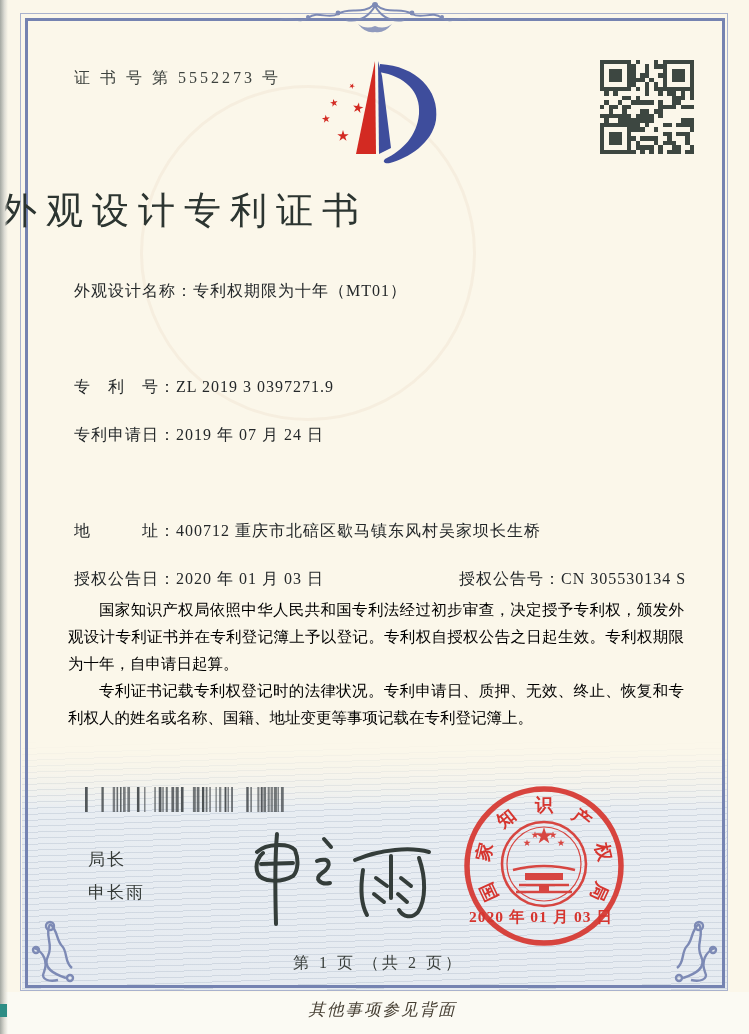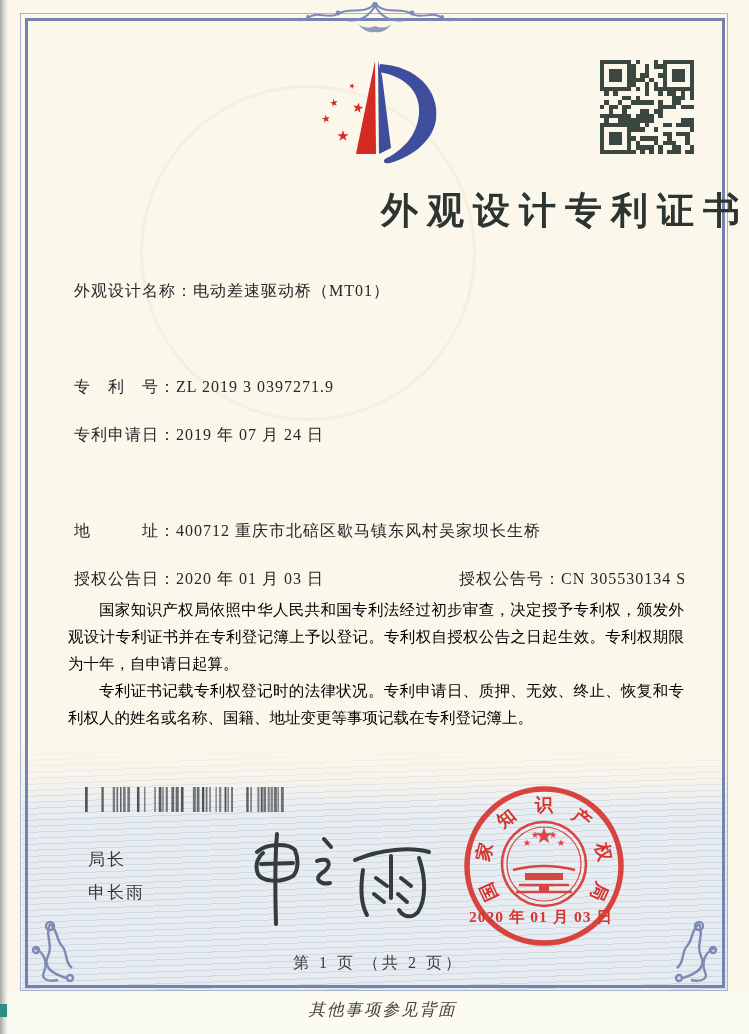--- a/index.html
+++ b/index.html
@@ -19,21 +19,21 @@
     background:
       repeating-linear-gradient(178deg, rgba(150,165,185,0.28) 0 1px, rgba(255,255,255,0) 1px 6px),
       linear-gradient(to bottom, rgba(232,237,242,0) 0, #e8edf2 70px, #e6ebf1 100%);
     -webkit-mask-image:linear-gradient(to bottom,transparent,black 65px);
     mask-image:linear-gradient(to bottom,transparent,black 65px);}
   
   #border-outer{left:20px;top:13px;width:706px;height:976px;border:1px solid #a9b2cd;}
   #border-inner{left:25px;top:18px;width:694px;height:964px;border:3px solid #7583b1;}
   
   #cert-no{left:74px;top:68px;font-size:16px;letter-spacing:3px;color:#3d423e;}
-  #title{left:0;top:186px;width:749px;text-align:right;font-size:37px;font-weight:700;
+  #title{left:0;top:186px;width:749px;text-align:left;font-size:37px;font-weight:400;
     letter-spacing:9px;color:#2c3531;}
   .field-row{left:74px;width:620px;font-size:16px;letter-spacing:1px;color:#24282a;white-space:nowrap;}
   .field-row .lab{color:#24282a;}
   #grant-no-pair{left:385px;top:0;position:absolute;white-space:nowrap;}
   #paragraphs{left:68px;top:596px;width:616px;font-size:15.5px;line-height:27px;
     text-align:justify;color:#000000;}
   #paragraphs p{margin:0;text-indent:2em;}
   #officials{left:88px;top:843px;font-size:17px;line-height:33px;color:#363b38;letter-spacing:2px;}
   #page-no{left:4px;top:953px;width:749px;text-align:center;font-size:16px;letter-spacing:3px;color:#3a3f3c;}
   #back-note{left:8px;top:999px;width:749px;text-align:center;font-size:16.5px;color:#453e32;
@@ -87,20 +87,21 @@
     <g fill="none" stroke="#7d8ab5" stroke-width="2.4">
       <path d="M36,6 C30,18 40,26 34,38 C28,50 40,56 52,60"></path>
       <path d="M36,6 C44,12 42,22 48,28 C54,34 50,44 58,50"></path>
       <path d="M20,30 C30,34 34,44 30,54 C26,62 36,64 44,62"></path>
       <circle cx="36" cy="8" r="4"></circle>
         <circle cx="22" cy="32" r="3"></circle>
         <circle cx="56" cy="60" r="3"></circle>
     </g>
   </svg>
 
+  <div class="abs" id="cert-no">证 书 号 第 5552273 号</div>
 
   <svg class="abs" id="logo" width="130" height="120" viewBox="0 0 130 120">
     <path fill="#3e4d9c" d="M62,16 C98,18 122,42 118,72 C114,96 90,110 72,115 C67,116 64,114 67,111
              C85,102 99,88 101,66 C103,44 87,28 61,24 Z"></path>
     <polygon fill="#3e4d9c" points="60,13 61,106 73,100 64,28"></polygon>
     <polygon fill="#d32a22" points="57,13 38,106 58,106"></polygon>
     <g fill="#d32a22">
       <path transform="translate(34,38) scale(0.30) rotate(25)" d="M0,-10 L2.245,-3.09 9.511,-3.09 3.633,1.18 5.878,8.09 0,3.82 -5.878,8.09 -3.633,1.18 -9.511,-3.09 -2.245,-3.09 Z"></path>
       <path transform="translate(16,55) scale(0.40) rotate(-12)" d="M0,-10 L2.245,-3.09 9.511,-3.09 3.633,1.18 5.878,8.09 0,3.82 -5.878,8.09 -3.633,1.18 -9.511,-3.09 -2.245,-3.09 Z"></path>
       <path transform="translate(40,60) scale(0.55) rotate(10)" d="M0,-10 L2.245,-3.09 9.511,-3.09 3.633,1.18 5.878,8.09 0,3.82 -5.878,8.09 -3.633,1.18 -9.511,-3.09 -2.245,-3.09 Z"></path>
@@ -346,21 +347,21 @@
       <rect x="15" y="20" width="1" height="1" fill="#3d4741"></rect>
       <rect x="16" y="20" width="1" height="1" fill="#3d4741"></rect>
       <rect x="17" y="20" width="1" height="1" fill="#3d4741"></rect>
       <rect x="19" y="20" width="1" height="1" fill="#3d4741"></rect>
       <rect x="20" y="20" width="1" height="1" fill="#3d4741"></rect>
     </svg>
 
   <div class="abs" id="title">外观设计专利证书</div>
 
   <div class="abs field-row" style="top:281px;">
-    <span class="lab">外观设计名称：</span><span>电动差速驱动桥（MT01）</span>
+    <span class="lab">外观设计名称：</span><span>专利权期限为十年（MT01）</span>
   </div>
   <div class="abs field-row" style="top:377px;">
     <span class="lab">专　利　号：</span><span>ZL 2019 3 0397271.9</span>
   </div>
   <div class="abs field-row" style="top:425px;">
     <span class="lab">专利申请日：</span><span>2019 年 07 月 24 日</span>
   </div>
   <div class="abs field-row" style="top:521px;">
     <span class="lab">地　　　址：</span><span>400712 重庆市北碚区歇马镇东风村吴家坝长生桥</span>
   </div>

